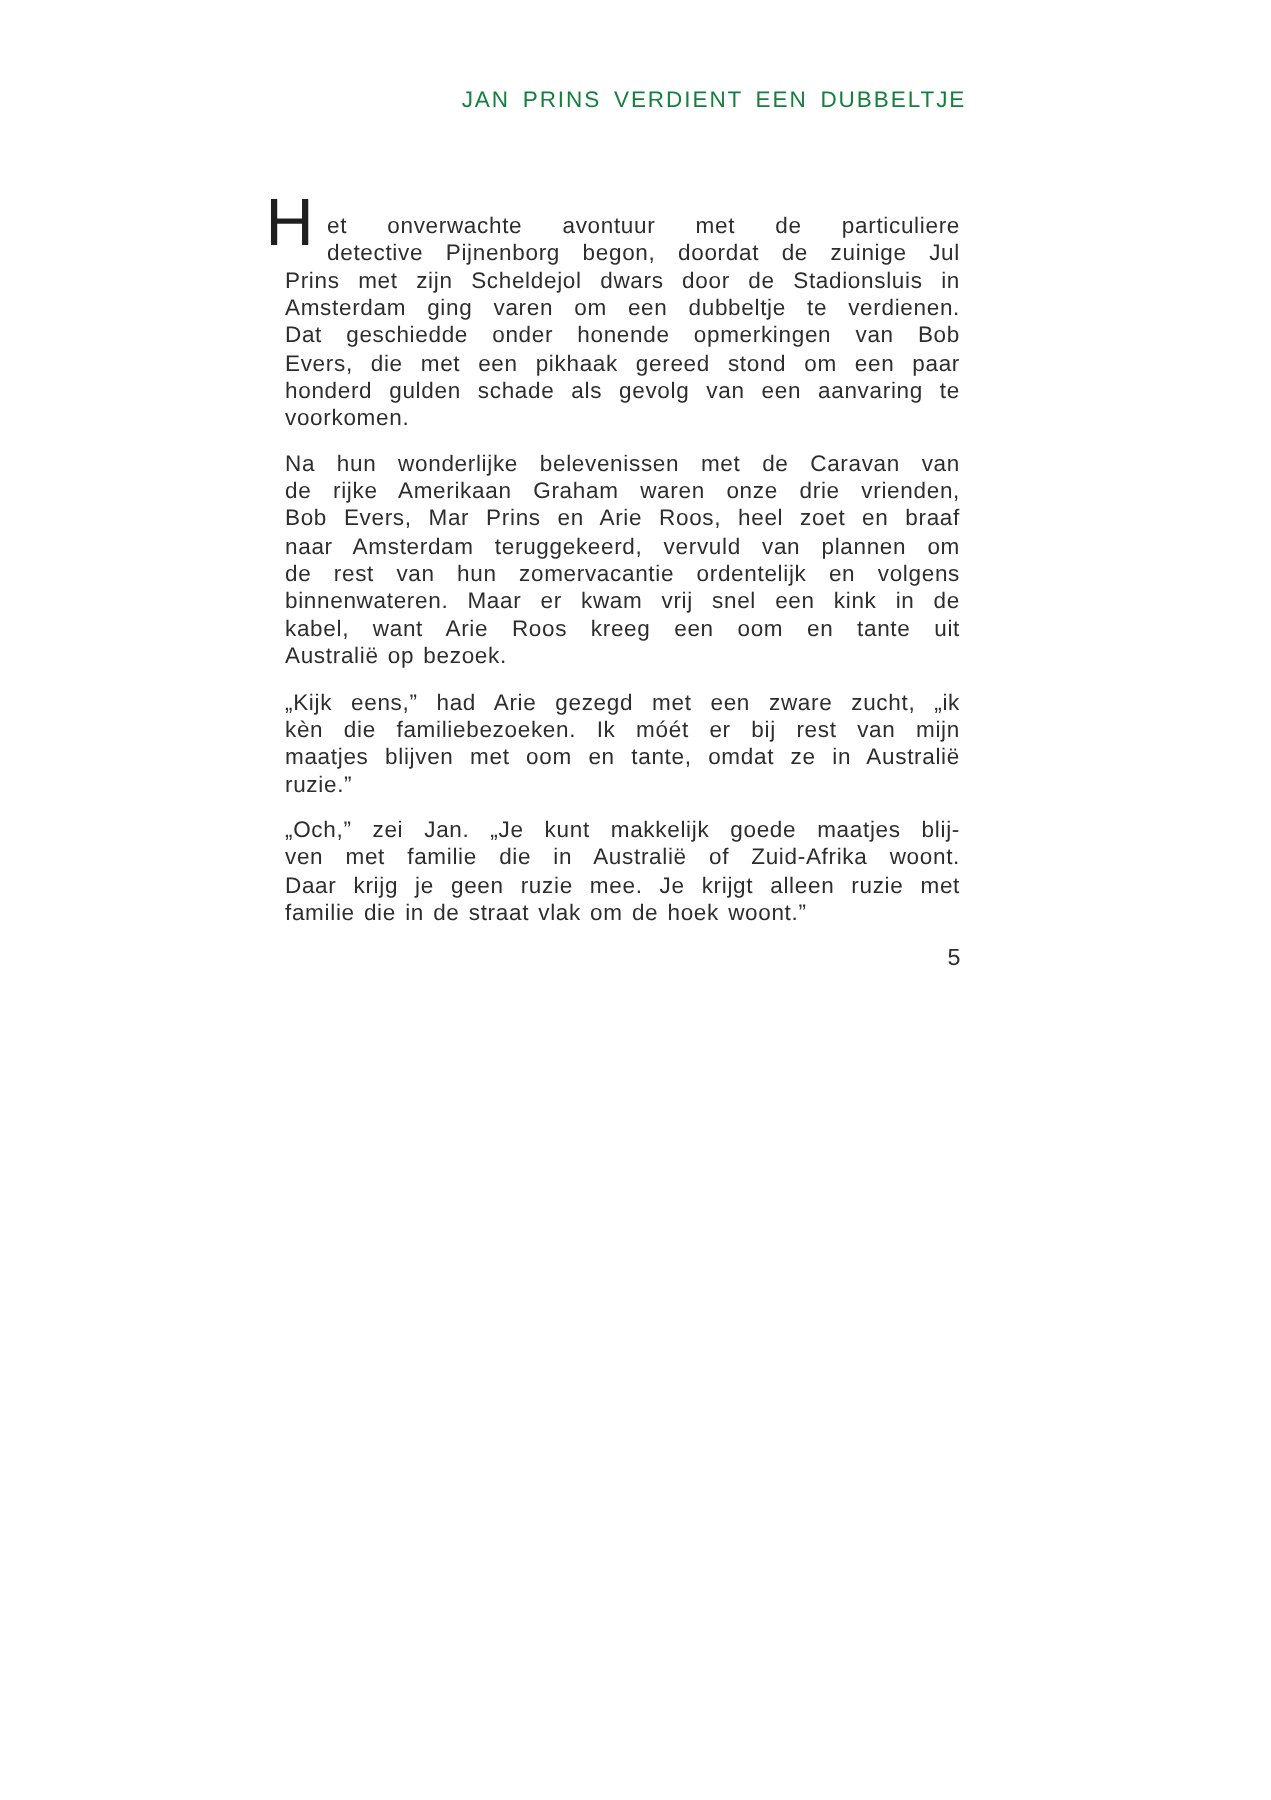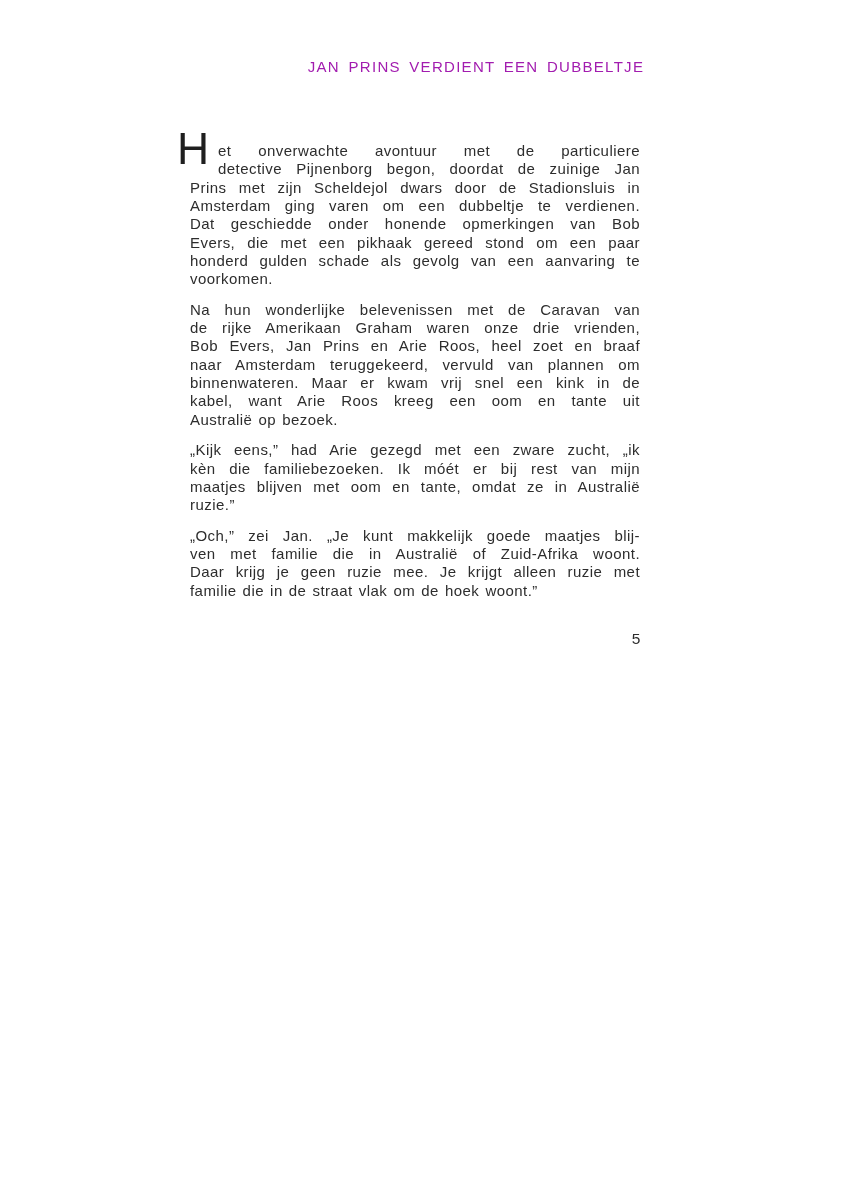--- a/index.html
+++ b/index.html
@@ -19,21 +19,21 @@
   }
   .running-title {
     position: absolute;
     left: 178px;
     width: 596px;
     top: 58px;
     text-align: center;
     font-size: 15px;
     letter-spacing: 1.3px;
     word-spacing: 3px;
-    color: #a21caf;
+    color: #15803d;
     white-space: nowrap;
   }
   .body-text {
     position: absolute;
     left: 178px;
     top: 130px;
     width: 474px;
     font-size: 15px;
     line-height: 18.35px;
     letter-spacing: 0.45px;
@@ -77,33 +77,34 @@
 <body>
 
 <div class="page">
   <div class="running-title">JAN PRINS VERDIENT EEN DUBBELTJE</div>
 
   <div class="body-text">
     <span class="drop-cap">H</span>
 
   <div class="paragraph">
         <div class="line dropcap-indent">et onverwachte avontuur met de particuliere</div>
-        <div class="line dropcap-indent">detective Pijnenborg begon, doordat de zuinige Jan</div>
+        <div class="line dropcap-indent">detective Pijnenborg begon, doordat de zuinige Jul</div>
         <div class="line">Prins met zijn Scheldejol dwars door de Stadionsluis in</div>
         <div class="line">Amsterdam ging varen om een dubbeltje te verdienen.</div>
         <div class="line">Dat geschiedde onder honende opmerkingen van Bob</div>
         <div class="line">Evers, die met een pikhaak gereed stond om een paar</div>
         <div class="line">honderd gulden schade als gevolg van een aanvaring te</div>
         <div class="line last">voorkomen.</div>
       </div>
       <div class="paragraph">
         <div class="line">Na hun wonderlijke belevenissen met de Caravan van</div>
         <div class="line">de rijke Amerikaan Graham waren onze drie vrienden,</div>
-        <div class="line">Bob Evers, Jan Prins en Arie Roos, heel zoet en braaf</div>
+        <div class="line">Bob Evers, Mar Prins en Arie Roos, heel zoet en braaf</div>
         <div class="line">naar Amsterdam teruggekeerd, vervuld van plannen om</div>
+        <div class="line">de rest van hun zomervacantie ordentelijk en volgens</div>
         <div class="line">binnenwateren. Maar er kwam vrij snel een kink in de</div>
         <div class="line">kabel, want Arie Roos kreeg een oom en tante uit</div>
         <div class="line last">Australië op bezoek.</div>
       </div>
       <div class="paragraph">
         <div class="line">„Kijk eens,” had Arie gezegd met een zware zucht, „ik</div>
         <div class="line">kèn die familiebezoeken. Ik móét er bij rest van mijn</div>
         <div class="line">maatjes blijven met oom en tante, omdat ze in Australië</div>
         <div class="line last">ruzie.”</div>
       </div>

